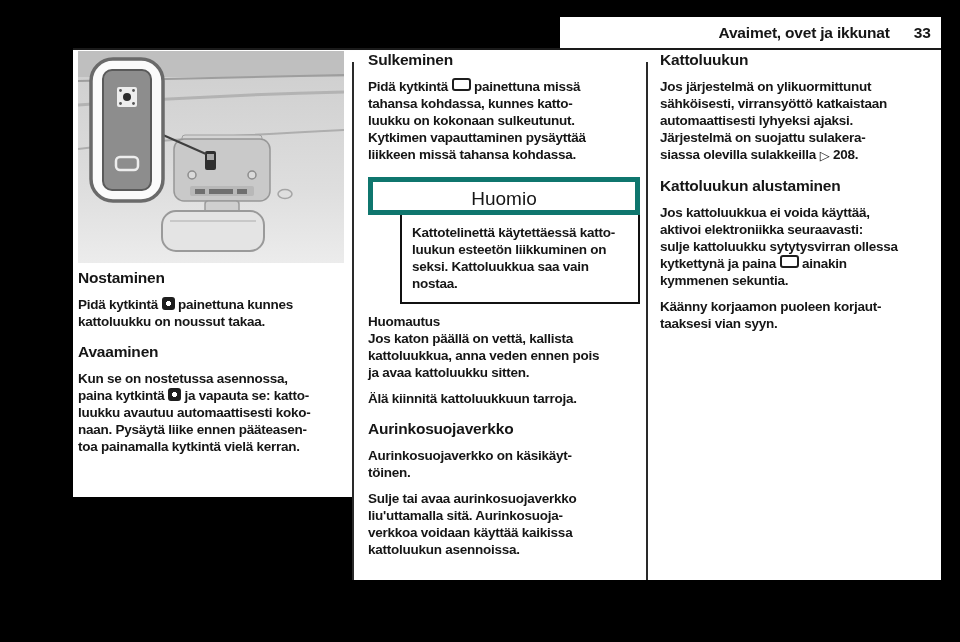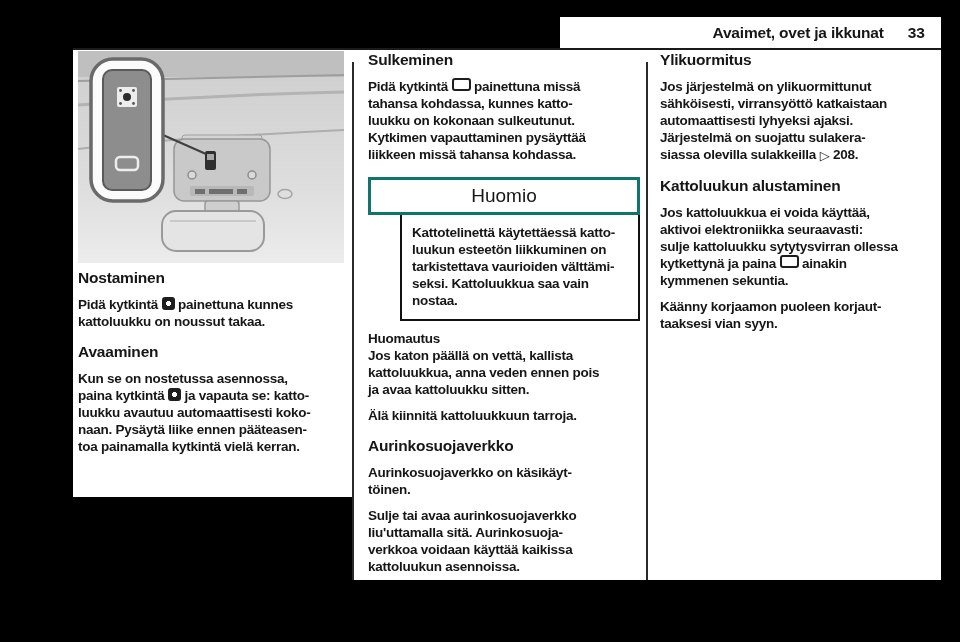--- a/index.html
+++ b/index.html
@@ -2,38 +2,38 @@
 <html><head>
 <meta charset="utf-8">
 <style>
   html,body{margin:0;padding:0;background:#000;}
   .canvas{position:relative;width:960px;height:580px;background:#000;overflow:hidden;
           font-family:"Liberation Sans",sans-serif;color:#161616;}
   .page-bg{position:absolute;left:73px;top:48px;width:868px;height:558px;background:#ffffff;}
   .title-box{position:absolute;left:560px;top:17px;width:381px;height:31px;background:#ffffff;
              display:flex;align-items:center;justify-content:flex-end;padding-right:0;box-sizing:border-box;}
   .chapter-title{font-size:15.5px;font-weight:700;letter-spacing:-0.2px;}
-  .page-num{font-size:15.5px;font-weight:700;margin-left:24px;margin-right:16px;}
+  .page-num{font-size:15.5px;font-weight:700;margin-left:24px;margin-right:10px;}
   .header-rule{position:absolute;left:73px;top:48px;width:868px;height:2px;background:#1a1a1a;}
   .black-patch{position:absolute;left:73px;top:497px;width:279px;height:109px;background:#000;}
   .vdiv{position:absolute;top:62px;width:2px;height:544px;background:#2a2a2a;}
   .vdiv1{left:352px;} .vdiv2{left:646px;}
   .col{position:absolute;top:45px;}
   .col-left{left:78px;width:266px;}
   .col-mid{left:368px;width:270px;}
   .col-right{left:660px;width:278px;}
   .figure{margin-top:6px;width:266px;height:212px;}
   .h{font-size:15.5px;font-weight:700;line-height:18px;letter-spacing:-0.2px;}
   .col .h{margin-top:13px;}
   .col .h:first-child{margin-top:6px;}
   .p{margin-top:9px;}
   .line{white-space:nowrap;font-size:13.5px;font-weight:700;line-height:17px;letter-spacing:-0.25px;}
   .caution{margin-top:14px;width:272px;box-sizing:border-box;}
-  .caution-head{border:3px solid #0f766e;height:38px;box-sizing:border-box;display:flex;
-                align-items:center;justify-content:center;}
+  .caution-head{border:5px solid #0f766e;height:38px;box-sizing:border-box;display:flex;
+                align-items:flex-end;justify-content:center;}
   .caution-title{font-size:19px;font-weight:400;}
   .caution-body{border:2px solid #111;border-top:none;box-sizing:border-box;padding:9px 10px 10px 10px;margin-left:32px;}
   .icon{display:inline-block;vertical-align:-1px;}
   .icon-tilt{width:13px;height:13px;border-radius:3px;
              background:radial-gradient(circle 2.6px at 50% 50%,#fff 95%,rgba(0,0,0,0)),#1e1e1e;}
   .icon-close{width:15px;height:9px;border:2px solid #1e1e1e;border-radius:3px;background:#fff;vertical-align:0px;}
   .icon-ref{font-family:"DejaVu Sans",sans-serif;font-weight:700;font-size:13px;}
   .watermark{position:absolute;top:607px;right:12px;font-size:17px;font-weight:400;
              color:#b0b0b0;letter-spacing:0.5px;}
 </style>
@@ -131,21 +131,20 @@
           <div class="line">Kytkimen vapauttaminen pysäyttää</div>
           <div class="line">liikkeen missä tahansa kohdassa.</div>
         </div>
         <div class="caution">
           <div class="caution-head">
             <span class="caution-title">Huomio</span>
           </div>
           <div class="caution-body">
             <div class="line">Kattotelinettä käytettäessä katto-</div>
             <div class="line">luukun esteetön liikkuminen on</div>
-            <div class="line">tarkistettava vaurioiden välttämi-</div>
             <div class="line">seksi. Kattoluukkua saa vain</div>
             <div class="line">nostaa.</div>
           </div>
         </div>
         <div class="p">
           <div class="line">Huomautus</div>
           <div class="line">Jos katon päällä on vettä, kallista</div>
           <div class="line">kattoluukkua, anna veden ennen pois</div>
           <div class="line">ja avaa kattoluukku sitten.</div>
         </div>
@@ -161,21 +160,21 @@
           <div class="line">Sulje tai avaa aurinkosuojaverkko</div>
           <div class="line">liu'uttamalla sitä. Aurinkosuoja-</div>
           <div class="line">verkkoa voidaan käyttää kaikissa</div>
           <div class="line">kattoluukun asennoissa.</div>
         </div>
       </div>
   </div>
 
   <div class="col col-right">
     <div class="blocks">
-        <div class="h">Ylikuormitus</div>
+        <div class="h">Kattoluukun</div>
         <div class="p">
           <div class="line">Jos järjestelmä on ylikuormittunut</div>
           <div class="line">sähköisesti, virransyöttö katkaistaan</div>
           <div class="line">automaattisesti lyhyeksi ajaksi.</div>
           <div class="line">Järjestelmä on suojattu sulakera-</div>
           <div class="line">siassa olevilla sulakkeilla <span class="icon icon-ref">▷</span> 208.</div>
         </div>
         <div class="h">Kattoluukun alustaminen</div>
         <div class="p">
           <div class="line">Jos kattoluukkua ei voida käyttää,</div>

